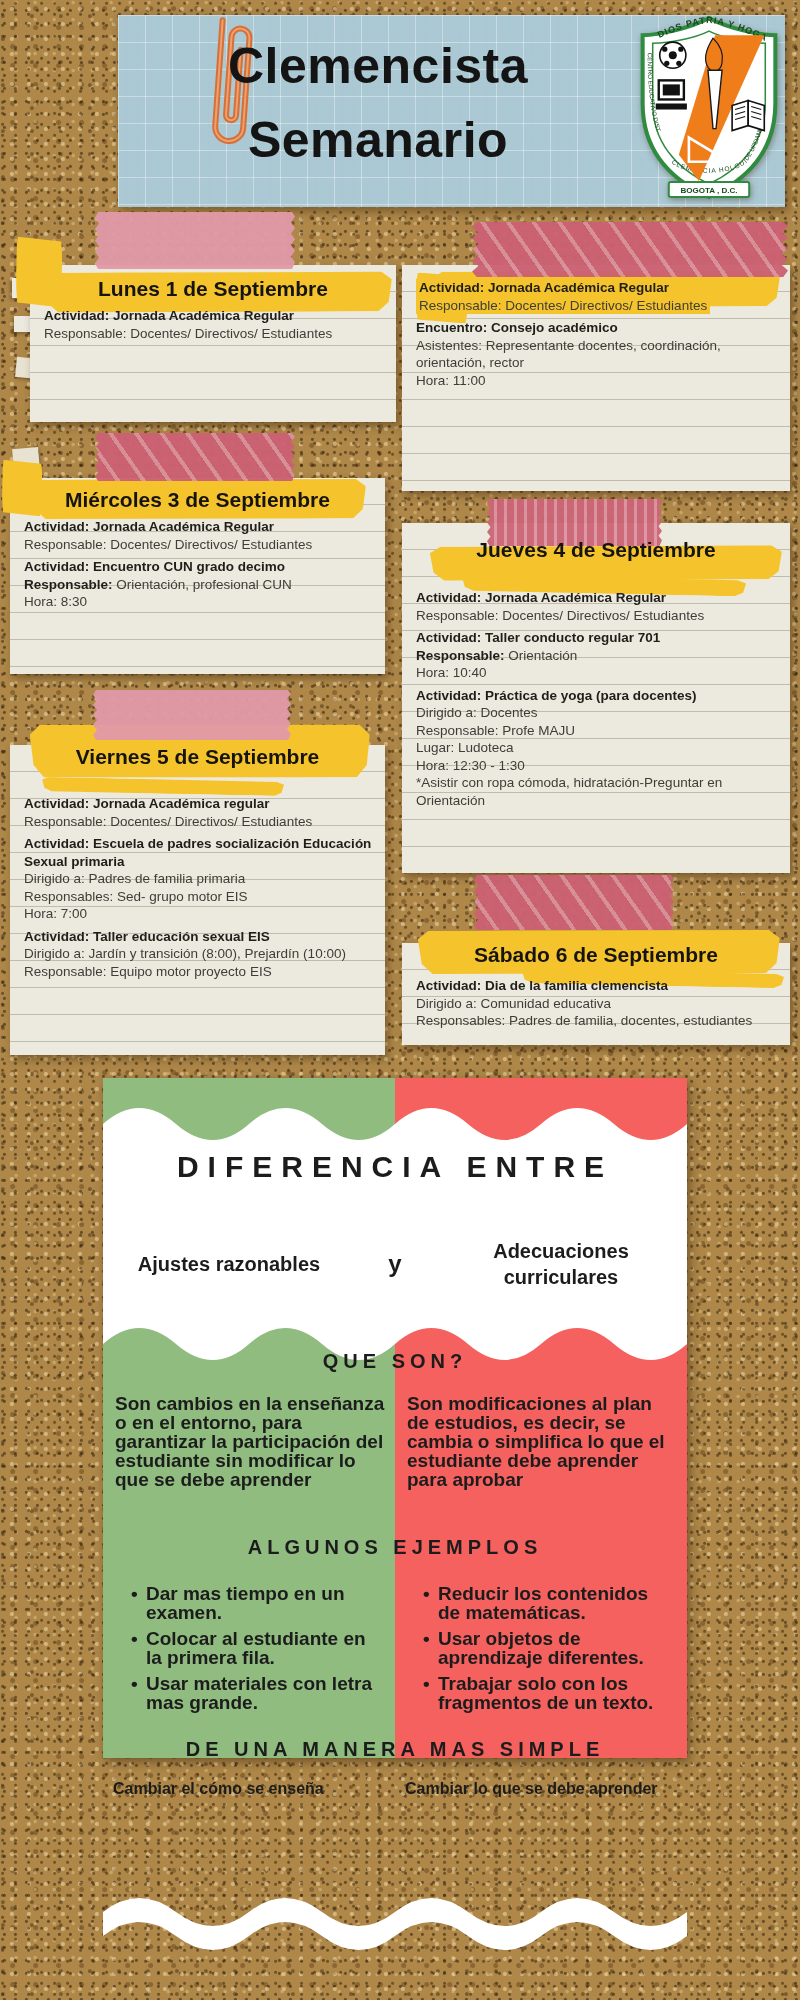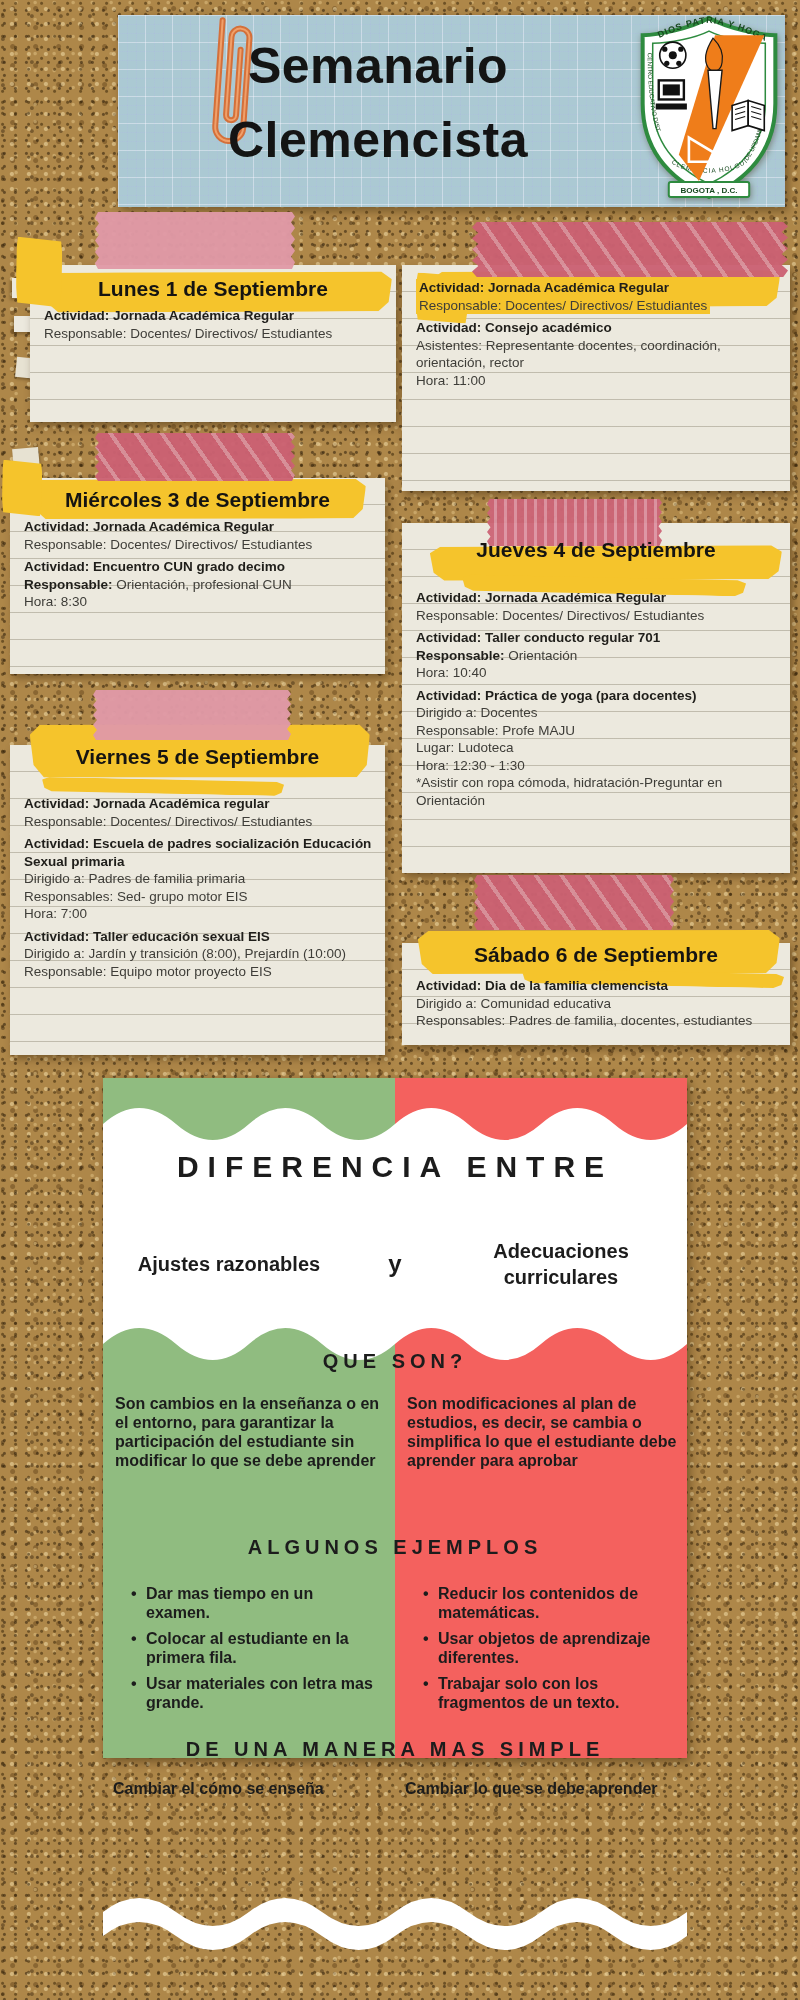--- a/index.html
+++ b/index.html
@@ -118,21 +118,21 @@
   .info-content{position:absolute;inset:0;color:#1c1c1c;}
   .info-title{position:absolute;top:72px;width:100%;text-align:center;font-size:30px;font-weight:bold;letter-spacing:9px;}
   .info-labels{position:absolute;top:160px;width:100%;display:flex;align-items:center;}
   .info-label{width:252px;text-align:center;font-size:20px;font-weight:bold;line-height:26px;}
   .info-y{width:80px;text-align:center;font-size:24px;font-weight:bold;}
   .sec-title{position:absolute;width:100%;text-align:center;font-weight:bold;font-size:20px;letter-spacing:5px;}
   .t-queson{top:272px;}
   .t-ejemplos{top:458px;}
   .t-simple{top:660px;}
   .cols{position:absolute;width:100%;display:flex;}
-  .col{width:292px;box-sizing:border-box;font-size:16px;font-weight:bold;line-height:19px;}
+  .col{width:292px;box-sizing:border-box;font-size:19px;font-weight:bold;line-height:19px;}
   .r-parrafos{top:316px;}
   .r-parrafos .col{padding:0 10px 0 12px;}
   .r-bullets{top:498px;}
   .r-bullets .col{padding:0 8px 0 20px;}
   .r-simple{top:700px;font-size:16px;}
   .r-simple .col{padding:0 8px 0 10px;font-size:16px;line-height:21px;}
   ul.bullets{margin:8px;padding:0;list-style:none;}
   ul.bullets li{position:relative;padding-left:15px;margin-bottom:7px;}
   ul.bullets li::before{content:"•";position:absolute;left:0;font-weight:bold;}
 </style>
@@ -140,22 +140,22 @@
 <body>
 
 <div class="board">
 
   <div class="header-card">
     <svg class="paperclip" viewBox="0 0 56 172">
       <path d="M16,20 L16,126 a14,14 0 0 0 28,0 L44,36 a9,9 0 0 0 -18,0 L26,114 a5,5 0 0 0 10,0 L36,48" fill="none" stroke="#d4703a" stroke-width="6" stroke-linecap="round"></path>
       <path d="M16,20 L16,126 a14,14 0 0 0 28,0 L44,36 a9,9 0 0 0 -18,0 L26,114 a5,5 0 0 0 10,0 L36,48" fill="none" stroke="#f0a06a" stroke-width="2" stroke-linecap="round"></path>
     </svg>
     <div class="header-title">
+      <div>Clemencista</div>
       <div>Semanario</div>
-      <div>Clemencista</div>
     </div>
   </div>
 
   <svg class="crest" viewBox="0 0 160 195">
     <path d="M80,10 C62,20 30,27 14,27 L14,95 C14,140 40,170 80,188 C120,170 146,140 146,95 L146,27 C130,27 98,20 80,10 Z" fill="#ffffff" stroke="#2e8b3f" stroke-width="4"></path>
     <path d="M80,23 C66,30 41,35 24,35 L24,95 C24,132 46,159 80,175 C114,159 136,132 136,95 L136,35 C119,35 94,30 80,23 Z" fill="#ffffff" stroke="#2e8b3f" stroke-width="1.5"></path>
     <defs>
       <path id="mottoArc" d="M24,33 C45,23 64,16 80,15 C96,16 115,23 136,33"></path>
       <path id="leftArc" d="M19,42 C19,95 24,132 48,159"></path>
       <path id="rightArc" d="M112,160 C136,133 141,95 141,42"></path>
@@ -221,21 +221,21 @@
       </div>
   </div>
 
   <div class="note-card card-martes">
     <div class="tape diag"></div>
     <div class="band"></div>
     <div class="band2"></div>
     <div class="day-lines">
         <div class="line hl"><b>Actividad: Jornada Académica Regular</b></div>
         <div class="line hl">Responsable: Docentes/ Directivos/ Estudiantes</div>
-        <div class="line gap"><b>Actividad: Consejo académico</b></div>
+        <div class="line gap"><b>Encuentro: Consejo académico</b></div>
         <div class="line">Asistentes: Representante docentes, coordinación, orientación, rector</div>
         <div class="line">Hora: 11:00</div>
       </div>
   </div>
 
   <div class="note-card card-miercoles">
     <div class="tape diag"></div>
     <div class="band"></div>
     <div class="band2"></div>
     <h3 class="day-title">Miércoles 3 de Septiembre</h3>

